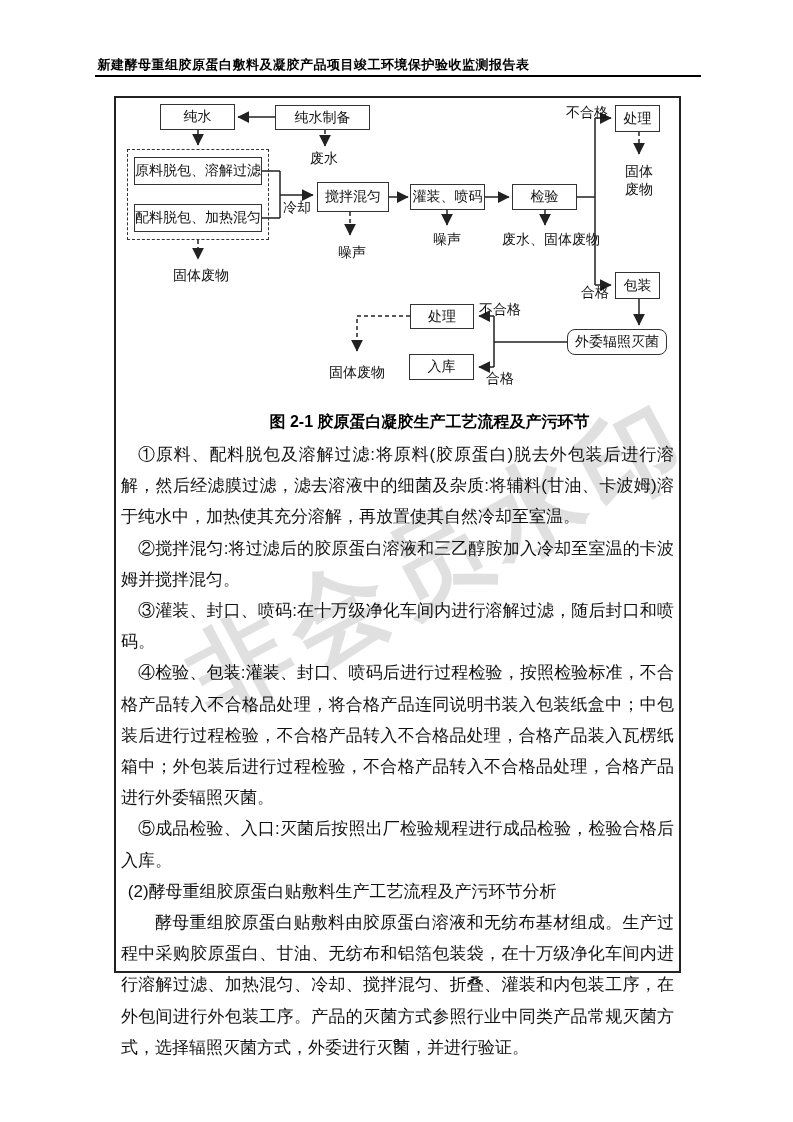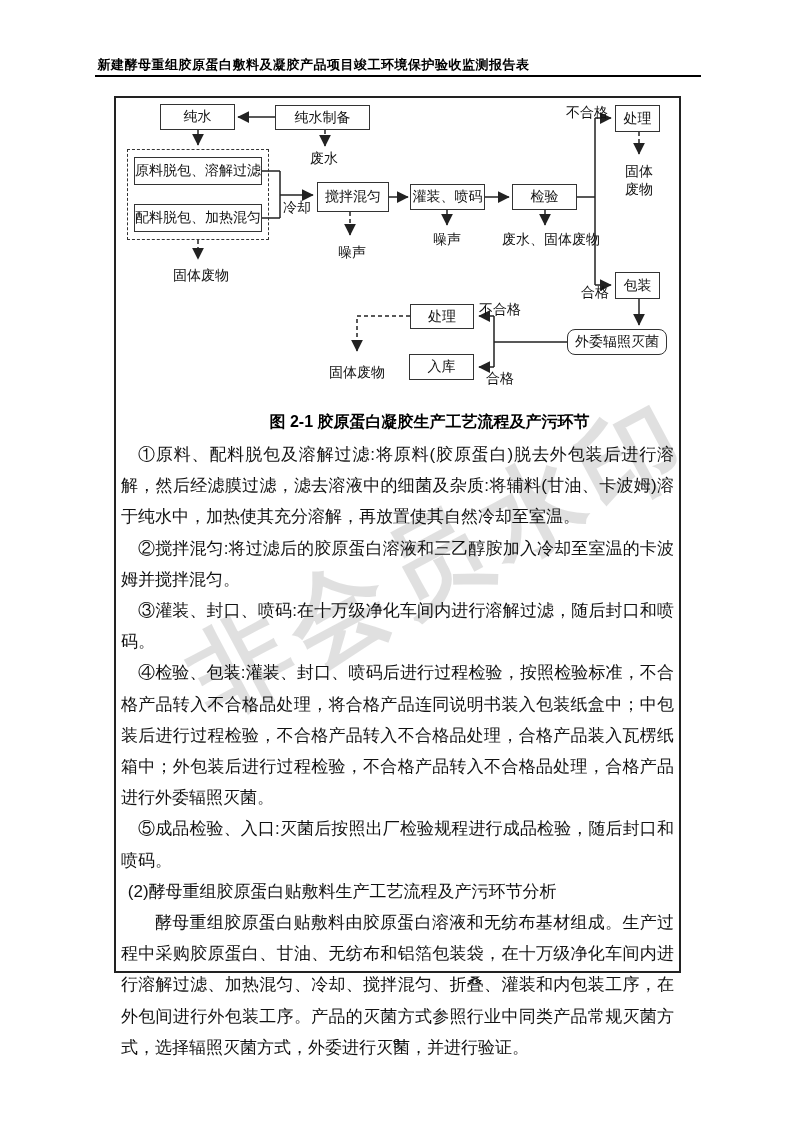--- a/index.html
+++ b/index.html
@@ -126,21 +126,21 @@
       <div class="flabel" style="left:57px;top:169px;">固体废物</div>
     </div>
 
     <div class="caption">图 2-1 胶原蛋白凝胶生产工艺流程及产污环节</div>
 
     <div class="textblock">
       <p class="ind1">①原料、配料脱包及溶解过滤:将原料(胶原蛋白)脱去外包装后进行溶解，然后经滤膜过滤，滤去溶液中的细菌及杂质:将辅料(甘油、卡波姆)溶于纯水中，加热使其充分溶解，再放置使其自然冷却至室温。</p>
       <p class="ind1">②搅拌混匀:将过滤后的胶原蛋白溶液和三乙醇胺加入冷却至室温的卡波姆并搅拌混匀。</p>
       <p class="ind1">③灌装、封口、喷码:在十万级净化车间内进行溶解过滤，随后封口和喷码。</p>
       <p class="ind1">④检验、包装:灌装、封口、喷码后进行过程检验，按照检验标准，不合格产品转入不合格品处理，将合格产品连同说明书装入包装纸盒中；中包装后进行过程检验，不合格产品转入不合格品处理，合格产品装入瓦楞纸箱中；外包装后进行过程检验，不合格产品转入不合格品处理，合格产品进行外委辐照灭菌。</p>
-      <p class="ind1">⑤成品检验、入口:灭菌后按照出厂检验规程进行成品检验，随后封口和喷码。</p>
+      <p class="ind1">⑤成品检验、入口:灭菌后按照出厂检验规程进行成品检验，检验合格后入库。</p>
       <p class="indhalf">(2)酵母重组胶原蛋白贴敷料生产工艺流程及产污环节分析</p>
       <p class="ind2">酵母重组胶原蛋白贴敷料由胶原蛋白溶液和无纺布基材组成。生产过程中采购胶原蛋白、甘油、无纺布和铝箔包装袋，在十万级净化车间内进行溶解过滤、加热混匀、冷却、搅拌混匀、折叠、灌装和内包装工序，在外包间进行外包装工序。产品的灭菌方式参照行业中同类产品常规灭菌方式，选择辐照灭菌方式，外委进行灭菌，并进行验证。</p>
     </div>
 
   </div>
 
   <div class="pagenum">9</div>
 
 </div>
 

